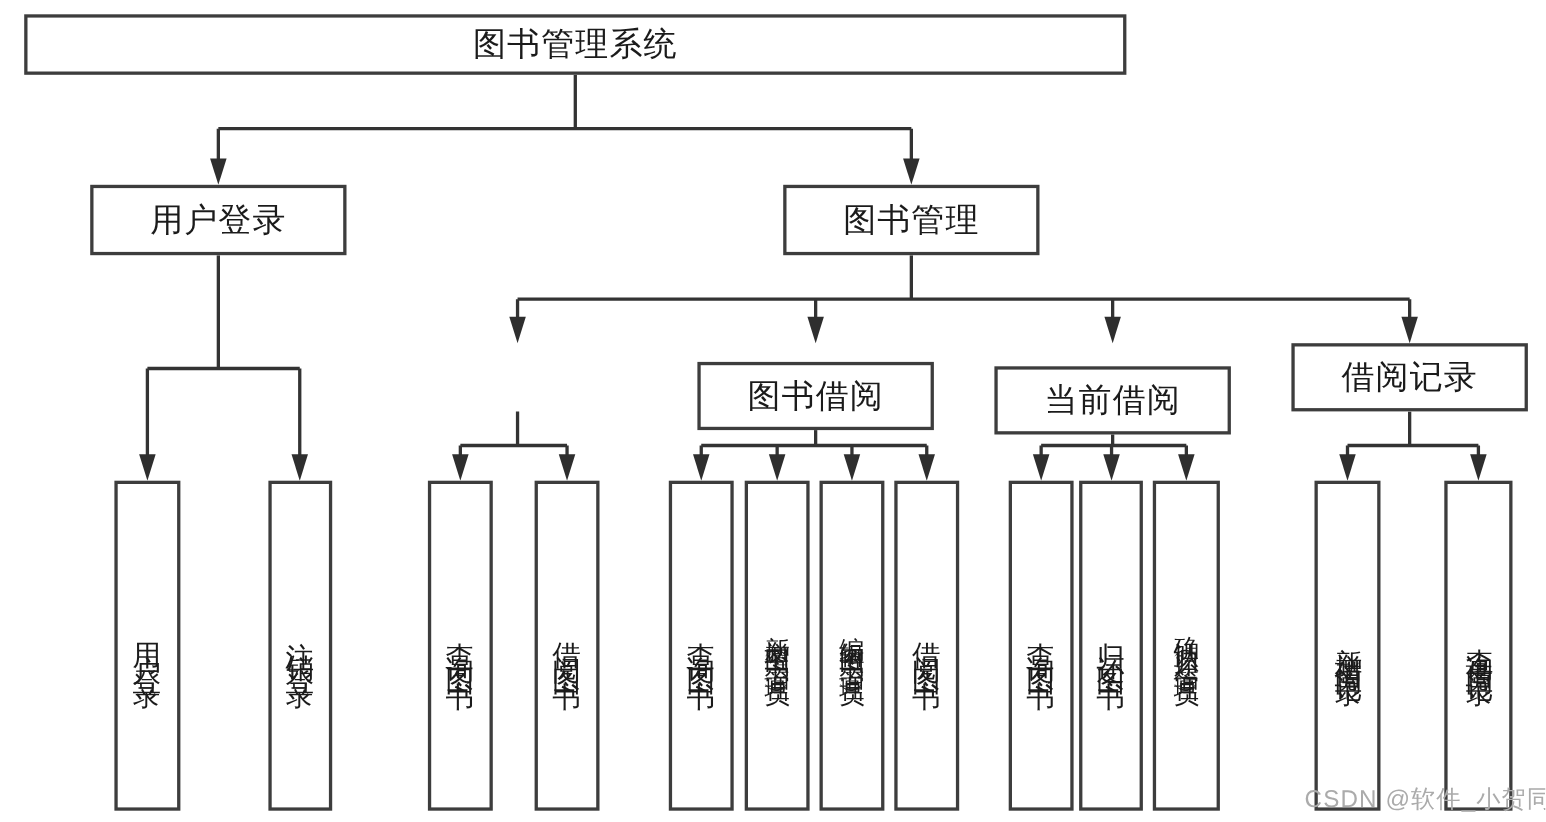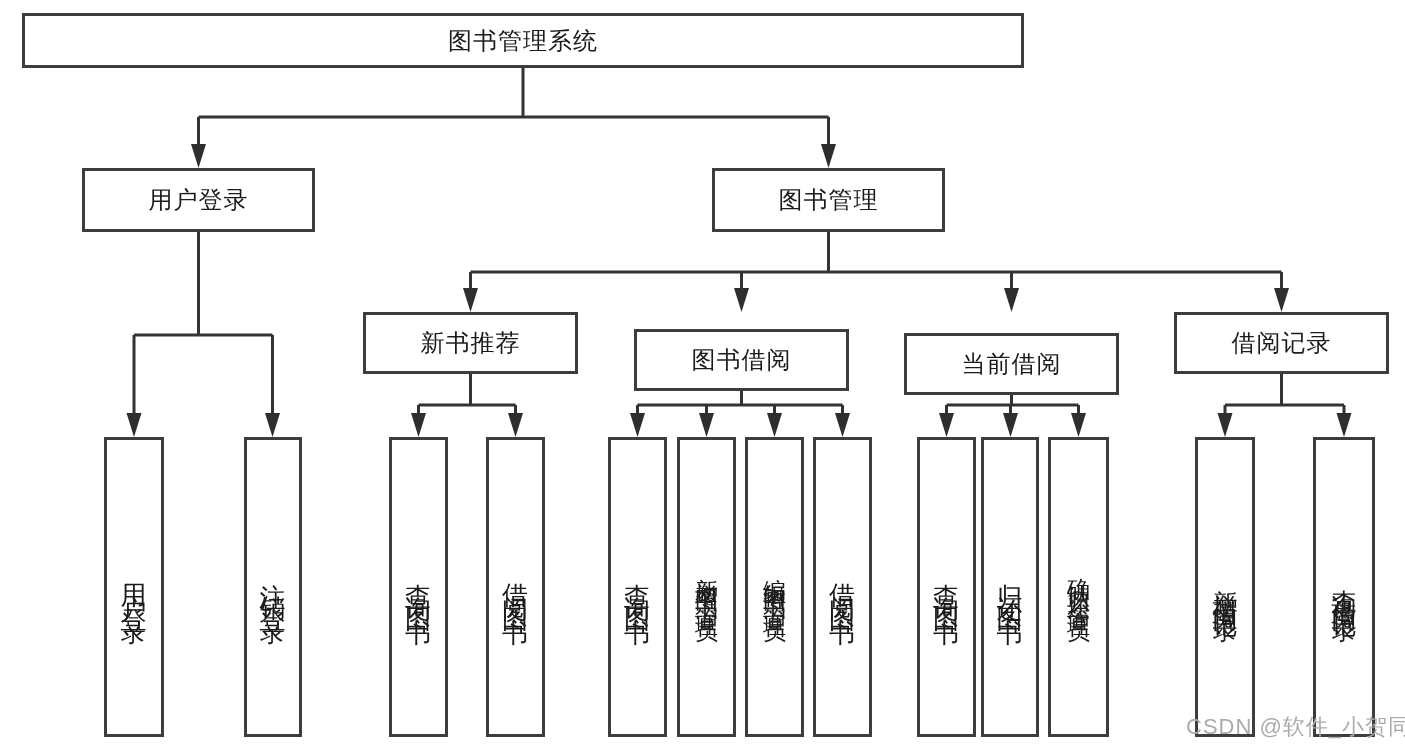--- a/index.html
+++ b/index.html
@@ -5,21 +5,21 @@
   html,body{margin:0;padding:0;background:#ffffff;}
   .canvas{
     position:relative;width:1405px;height:747px;background:#ffffff;
     font-family:"Liberation Sans", sans-serif;color:#1b1b1b;overflow:hidden;
   }
   .connector-layer{position:absolute;left:0;top:0;width:1405px;height:747px;z-index:1;}
   .node{
     position:absolute;box-sizing:border-box;border:3px solid #3d3d3d;background:#ffffff;
     display:flex;align-items:center;justify-content:center;z-index:2;
   }
-  .hlabel{font-size:24px;letter-spacing:1px;white-space:nowrap;}
+  .hlabel{font-size:30px;letter-spacing:1px;white-space:nowrap;}
   .vbox span{
     writing-mode:vertical-rl;text-orientation:mixed;white-space:nowrap;line-height:1;
   }
   .v4 span{font-size:26px;letter-spacing:12px;}
   .v6 span{font-size:25px;letter-spacing:6px;}
   .v9 span{font-size:23px;letter-spacing:6px;}
   .watermark{
     position:absolute;left:1186px;top:712px;z-index:5;
     font-size:22px;color:#ababab;white-space:nowrap;letter-spacing:1px;
   }
@@ -97,23 +97,20 @@
     <span class="hlabel">图书管理系统</span>
   </div>
 
   <div class="node n-user-login">
     <span class="hlabel">用户登录</span>
   </div>
   <div class="node n-book-mgmt">
     <span class="hlabel">图书管理</span>
   </div>
 
-  <div class="node n-m0">
-    <span class="hlabel">新书推荐</span>
-  </div>
   <div class="node n-m1">
     <span class="hlabel">图书借阅</span>
   </div>
   <div class="node n-m2">
     <span class="hlabel">当前借阅</span>
   </div>
   <div class="node n-m3">
     <span class="hlabel">借阅记录</span>
   </div>
 

